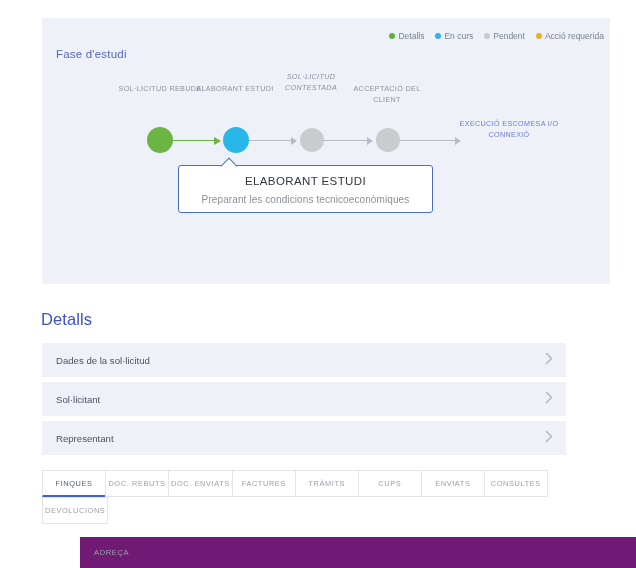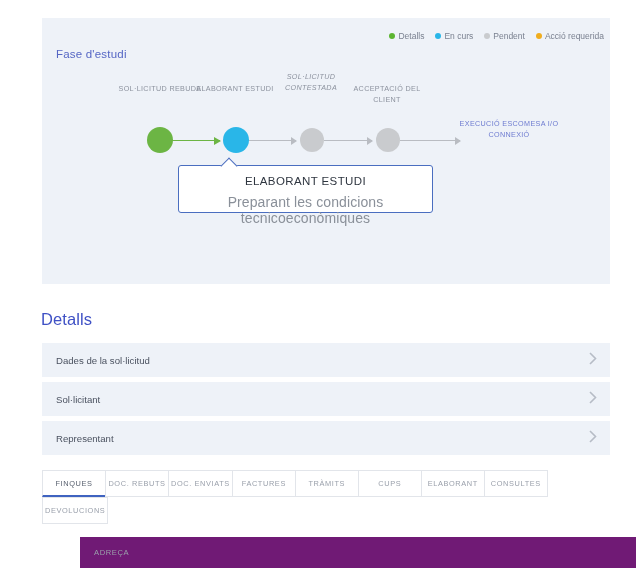--- a/index.html
+++ b/index.html
@@ -93,34 +93,34 @@
     transform: rotate(45deg);
   }
   .tooltip-title {
     margin-top: 9px;
     font-size: 11.5px;
     color: #2f3640;
     letter-spacing: .4px;
   }
   .tooltip-sub {
     margin-top: 7px;
-    font-size: 14px;
+    font-size: 10px;
     color: #8a9099;
     letter-spacing: .1px;
   }
 
   
   .details-heading {
     position: absolute;
     left: 41px; top: 310px;
     font-size: 16.5px;
     color: #3f51c5;
     letter-spacing: .1px;
   }
-  .accordion { position: absolute; left: 42px; top: 343px; width: 568px; }
+  .accordion { position: absolute; left: 42px; top: 343px; width: 524px; }
   .acc-row {
     position: relative;
     height: 34px;
     background: #eef2f8;
     margin-bottom: 5px;
     display: flex;
     align-items: center;
   }
   .acc-label {
     margin-left: 14px;
@@ -275,21 +275,21 @@
     </div>
   </div>
 
   <div class="tabs">
     <div class="tab active">FINQUES</div>
     <div class="tab">DOC. REBUTS</div>
     <div class="tab">DOC. ENVIATS</div>
     <div class="tab">FACTURES</div>
     <div class="tab">TRÀMITS</div>
     <div class="tab">CUPS</div>
-    <div class="tab">ELABORANT</div>
+    <div class="tab">ENVIATS</div>
     <div class="tab">CONSULTES</div>
     <div class="tab">DEVOLUCIONS</div>
   </div>
 
   <div class="table-head">
     <span class="table-head-label">ADREÇA</span>
   </div>
 
 </div>
 

